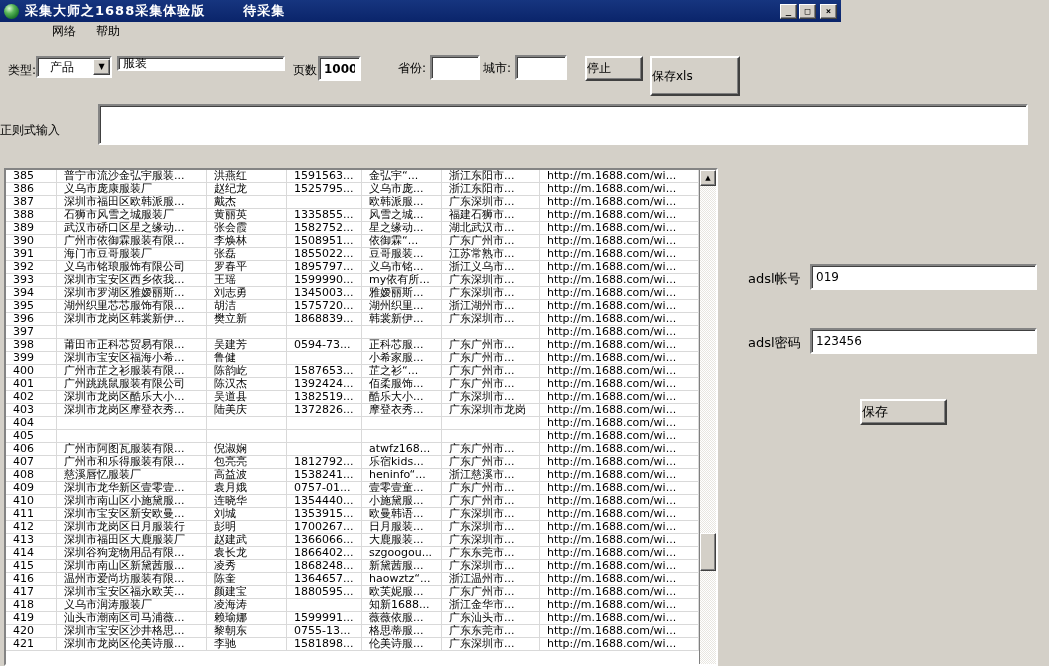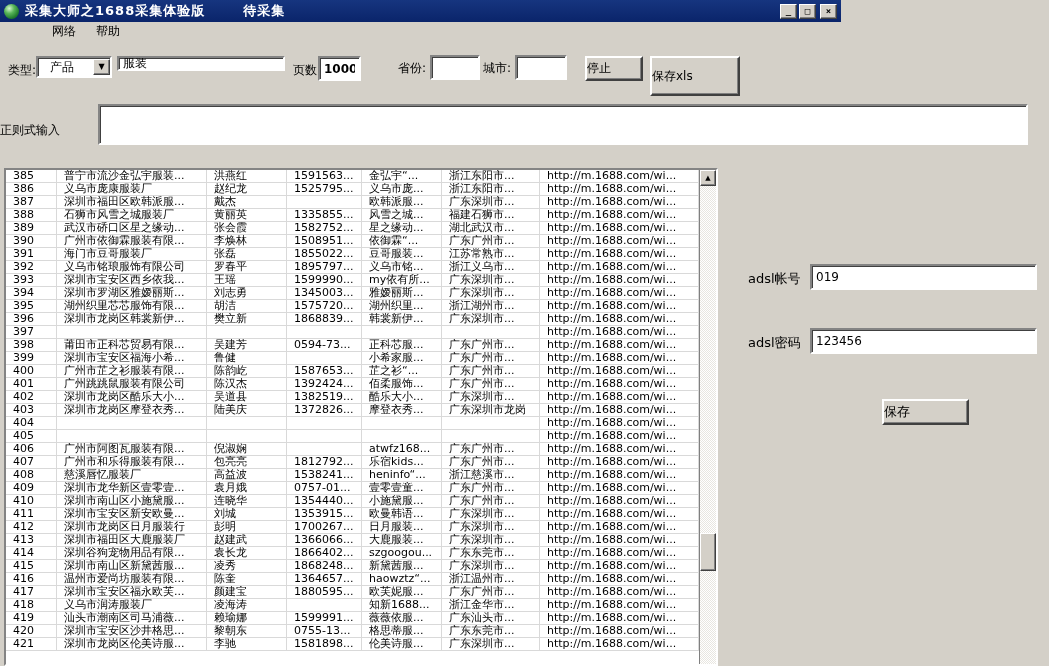--- a/index.html
+++ b/index.html
@@ -495,13 +495,13 @@
   <div class="vscroll">
     <div class="scroll-up">▲</div>
     <div class="scroll-thumb"></div>
   </div>
 </div>
 
 <span class="panel-lbl" style="left:748px; top:270px;">adsl帐号</span>
 <input class="txt sunken" style="left: 810px; top: 264px; width: 227px; height: 26px;" value="019">
 <span class="panel-lbl" style="left:748px; top:334px;">adsl密码</span>
 <input class="txt sunken" style="left: 810px; top: 328px; width: 227px; height: 26px;" value="123456">
-<button class="raised-btn" style="position:absolute; left:882px; top:399px; width:87px; height:26px; font-size:13px; font-family:'DejaVu Sans',sans-serif;">保存</button>
+<button class="raised-btn" style="position:absolute; left:860px; top:399px; width:87px; height:26px; font-size:13px; font-family:'DejaVu Sans',sans-serif;">保存</button>
 
 </body></html>

